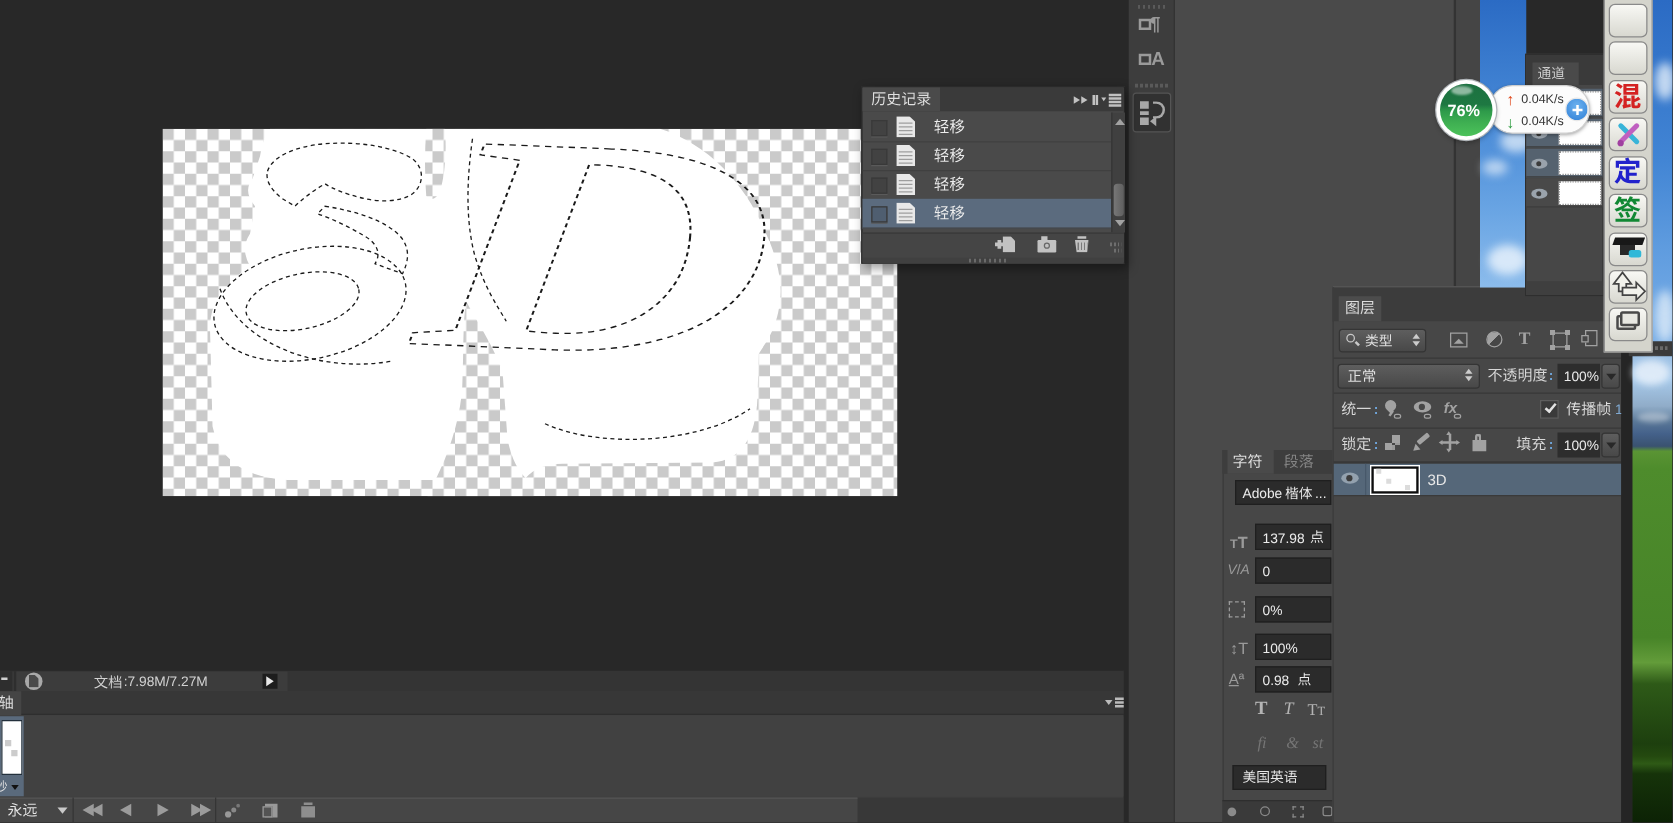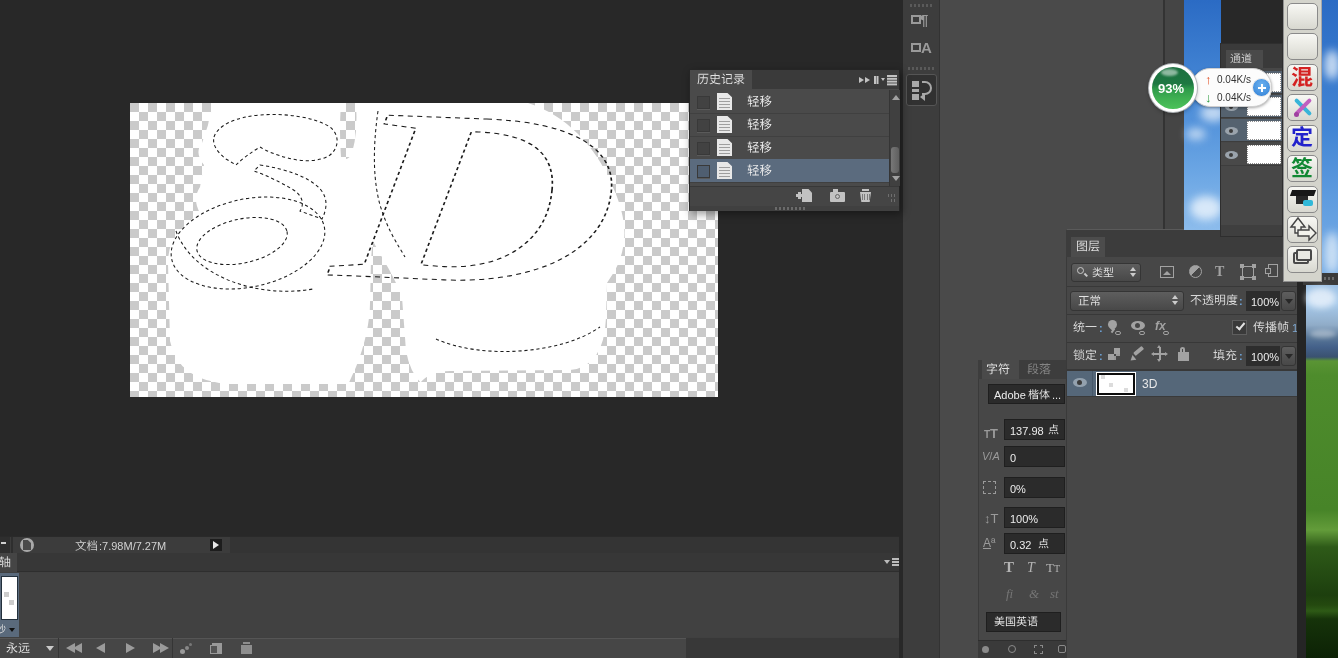--- a/index.html
+++ b/index.html
@@ -145,21 +145,21 @@
 <svg style="position:absolute;left:1048px;top:424px;overflow:visible" width="13" height="14">
     <use href="#dian" fill="#ececec"></use>
   </svg>
 <div class="abs" style="left:1004px;top:446px;width:61px;height:21px;background:#2b2b2b;border:1px solid #1f1f1f"></div>
 <div class="txt" style="left:1010px;top:453px;color:#ececec;font-size:11px">0</div>
 <div class="abs" style="left:1004px;top:477px;width:61px;height:21px;background:#2b2b2b;border:1px solid #1f1f1f"></div>
 <div class="txt" style="left:1010px;top:484px;color:#ececec;font-size:11px">0%</div>
 <div class="abs" style="left:1004px;top:507px;width:61px;height:21px;background:#2b2b2b;border:1px solid #1f1f1f"></div>
 <div class="txt" style="left:1010px;top:514px;color:#ececec;font-size:11px">100%</div>
 <div class="abs" style="left:1004px;top:533px;width:61px;height:21px;background:#2b2b2b;border:1px solid #1f1f1f"></div>
-<div class="txt" style="left:1010px;top:540px;color:#ececec;font-size:11px">0.32</div>
+<div class="txt" style="left:1010px;top:540px;color:#ececec;font-size:11px">0.98</div>
 <svg style="position:absolute;left:1038px;top:538px;overflow:visible" width="13" height="14">
     <use href="#dian" fill="#ececec"></use>
   </svg>
 <div class="txt" style="left:984px;top:427px;color:#9a9a9a;font-size:10px;font-weight:bold">T<span style="font-size:13px">T</span></div>
 <div class="txt" style="left:982px;top:451px;color:#9a9a9a;font-size:11px;font-style:italic">V<span style="font-style:normal">/</span>A</div>
 <div class="abs" style="left:983px;top:481px;width:13px;height:13px;border:1px dashed #9a9a9a"></div>
 <div class="txt" style="left:984px;top:512px;color:#9a9a9a;font-size:13px">↕T</div>
 <div class="txt" style="left:983px;top:537px;color:#9a9a9a;font-size:12px"><u>A</u>ª</div>
 <div class="txt" style="left:1004px;top:560px;color:#b4b4b4;font-size:15px;font-weight:bold;font-family:'Liberation Serif'">T</div>
 <div class="txt" style="left:1027px;top:561px;color:#b4b4b4;font-size:14px;font-style:italic;font-family:'Liberation Serif'">T</div>
@@ -311,21 +311,21 @@
 <div class="txt" style="left:1205px;top:73px;color:#e04a1e;font-size:13px;font-weight:bold">↑</div>
 <div class="txt" style="left:1217px;top:75px;color:#333;font-size:10px">0.04K/s</div>
 <div class="txt" style="left:1205px;top:91px;color:#2a9a3c;font-size:13px;font-weight:bold">↓</div>
 <div class="txt" style="left:1217px;top:93px;color:#333;font-size:10px">0.04K/s</div>
 <div class="abs" style="left:1252px;top:78px;width:19px;height:19px;border-radius:50%;background:radial-gradient(circle at 50% 35%,#6db2ef,#2f7fd6);border:1px solid #e8e8e8"></div>
 <div class="abs" style="left:1258px;top:86.5px;width:8px;height:2px;background:#fff"></div>
 <div class="abs" style="left:1261px;top:83.5px;width:2px;height:8px;background:#fff"></div>
 <div class="abs" style="left:1149px;top:64px;width:48px;height:48px;border-radius:50%;background:#fff;box-shadow:0 0 0 1px #b0b4b8,0 2px 4px rgba(0,0,0,.3)"></div>
 <div class="abs" style="left:1152px;top:67px;width:42px;height:42px;border-radius:50%;background:linear-gradient(#1c7040 0,#1e7842 40%,#2e9a4a 52%,#3fb052 75%,#4cc25a 100%)"></div>
 <div class="abs" style="left:1161px;top:69px;width:17px;height:7px;border-radius:50%;background:rgba(255,255,255,.5);filter:blur(1px)"></div>
-<div class="txt" style="left:1158px;top:82px;color:#fff;font-size:13px;font-weight:bold">93%</div>
+<div class="txt" style="left:1158px;top:82px;color:#fff;font-size:13px;font-weight:bold">76%</div>
 <div class="abs" style="left:1283px;top:0;width:39px;height:282px;background:#d4d4cc;border-left:1px solid #909090;border-bottom:1px solid #909090;border-right:1px solid #a8a8a8"></div>
 <div class="abs" style="left:1287px;top:3px;width:31px;height:27px;background:linear-gradient(#f8f8f4,#d8d8d0);border:1px solid #8a8a8a;border-radius:5px"></div>
 <div class="abs" style="left:1287px;top:33px;width:31px;height:27px;background:linear-gradient(#f8f8f4,#d8d8d0);border:1px solid #8a8a8a;border-radius:5px"></div>
 <div class="abs" style="left:1287px;top:63.5px;width:31px;height:27px;background:linear-gradient(#f8f8f4,#d8d8d0);border:1px solid #8a8a8a;border-radius:5px"></div>
 <div class="abs" style="left:1287px;top:94px;width:31px;height:27px;background:linear-gradient(#f8f8f4,#d8d8d0);border:1px solid #8a8a8a;border-radius:5px"></div>
 <div class="abs" style="left:1287px;top:124.5px;width:31px;height:27px;background:linear-gradient(#f8f8f4,#d8d8d0);border:1px solid #8a8a8a;border-radius:5px"></div>
 <div class="abs" style="left:1287px;top:155px;width:31px;height:27px;background:linear-gradient(#f8f8f4,#d8d8d0);border:1px solid #8a8a8a;border-radius:5px"></div>
 <div class="abs" style="left:1287px;top:185.5px;width:31px;height:27px;background:linear-gradient(#f8f8f4,#d8d8d0);border:1px solid #8a8a8a;border-radius:5px"></div>
 <div class="abs" style="left:1287px;top:215.5px;width:31px;height:27px;background:linear-gradient(#f8f8f4,#d8d8d0);border:1px solid #8a8a8a;border-radius:5px"></div>
 <div class="abs" style="left:1287px;top:245.5px;width:31px;height:27px;background:linear-gradient(#f8f8f4,#d8d8d0);border:1px solid #8a8a8a;border-radius:5px"></div>

